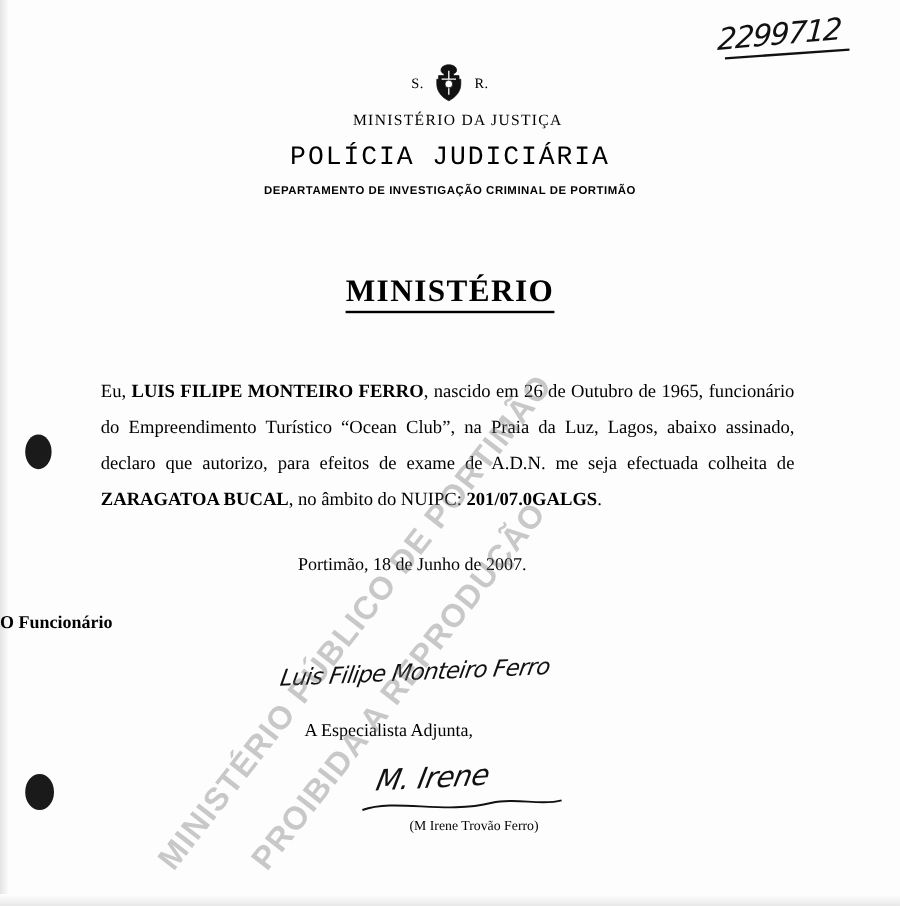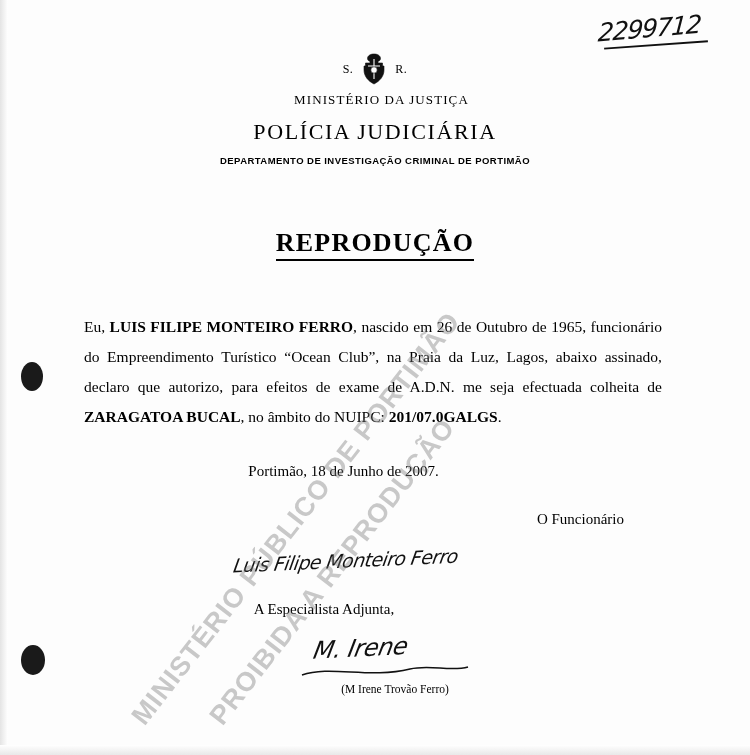--- a/index.html
+++ b/index.html
@@ -69,21 +69,21 @@
   .crest svg { display: block; }
 
   .ministry {
     font-family: "Liberation Serif", serif;
     font-size: 13px;
     letter-spacing: 1.1px;
     margin-top: 6px;
     padding-left: 13px;
   }
   .pj {
-    font-family: Liberation Serif, serif;
+    font-family: Liberation Mono, monospace;
     font-size: 22px;
     letter-spacing: 1.6px;
     margin-top: 11px;
   }
   .dept {
     font-family: "Liberation Sans", sans-serif;
     font-size: 9.5px;
     font-weight: bold;
     letter-spacing: 0.45px;
     margin-top: 10px;
@@ -153,23 +153,24 @@
     text-align: center;
     font-family: "Liberation Serif", serif;
     font-size: 15px;
   }
 
   .role-1 {
     position: absolute;
     left: 0;
     top: 511px;
     width: 624px;
-    text-align: right;
+    text-align: left;
     font-family: "Liberation Serif", serif;
     font-size: 15px;
+    font-weight: bold;
   }
 
   .role-2 {
     position: absolute;
     left: 0;
     top: 601px;
     width: 648px;
     text-align: center;
     font-family: "Liberation Serif", serif;
     font-size: 15px;
@@ -280,21 +281,21 @@
         </svg>
       </span>
       <span class="crest-letter">R.</span>
     </div>
     <div class="ministry">MINISTÉRIO DA JUSTIÇA</div>
     <div class="pj">POLÍCIA JUDICIÁRIA</div>
     <div class="dept">DEPARTAMENTO DE INVESTIGAÇÃO CRIMINAL DE PORTIMÃO</div>
   </div>
 
   <div class="title">
-    <span>REPRODUÇÃO</span>
+    <span>MINISTÉRIO</span>
   </div>
 
   <div class="body-text">
     <span>Eu, </span><span class="b">LUIS FILIPE MONTEIRO FERRO</span><span>, nascido em 26 de Outubro de 1965, funcionário do Empreendimento Turístico “Ocean Club”, na Praia da Luz, Lagos, abaixo assinado, declaro que autorizo, para efeitos de exame de A.D.N. me seja efectuada colheita de </span><span class="b">ZARAGATOA BUCAL</span><span>, no âmbito do NUIPC: </span><span class="b">201/07.0GALGS</span><span>.</span>
   </div>
 
   <div class="place-date">Portimão, 18 de Junho de 2007.</div>
 
   <div class="role-1">O Funcionário</div>
 

